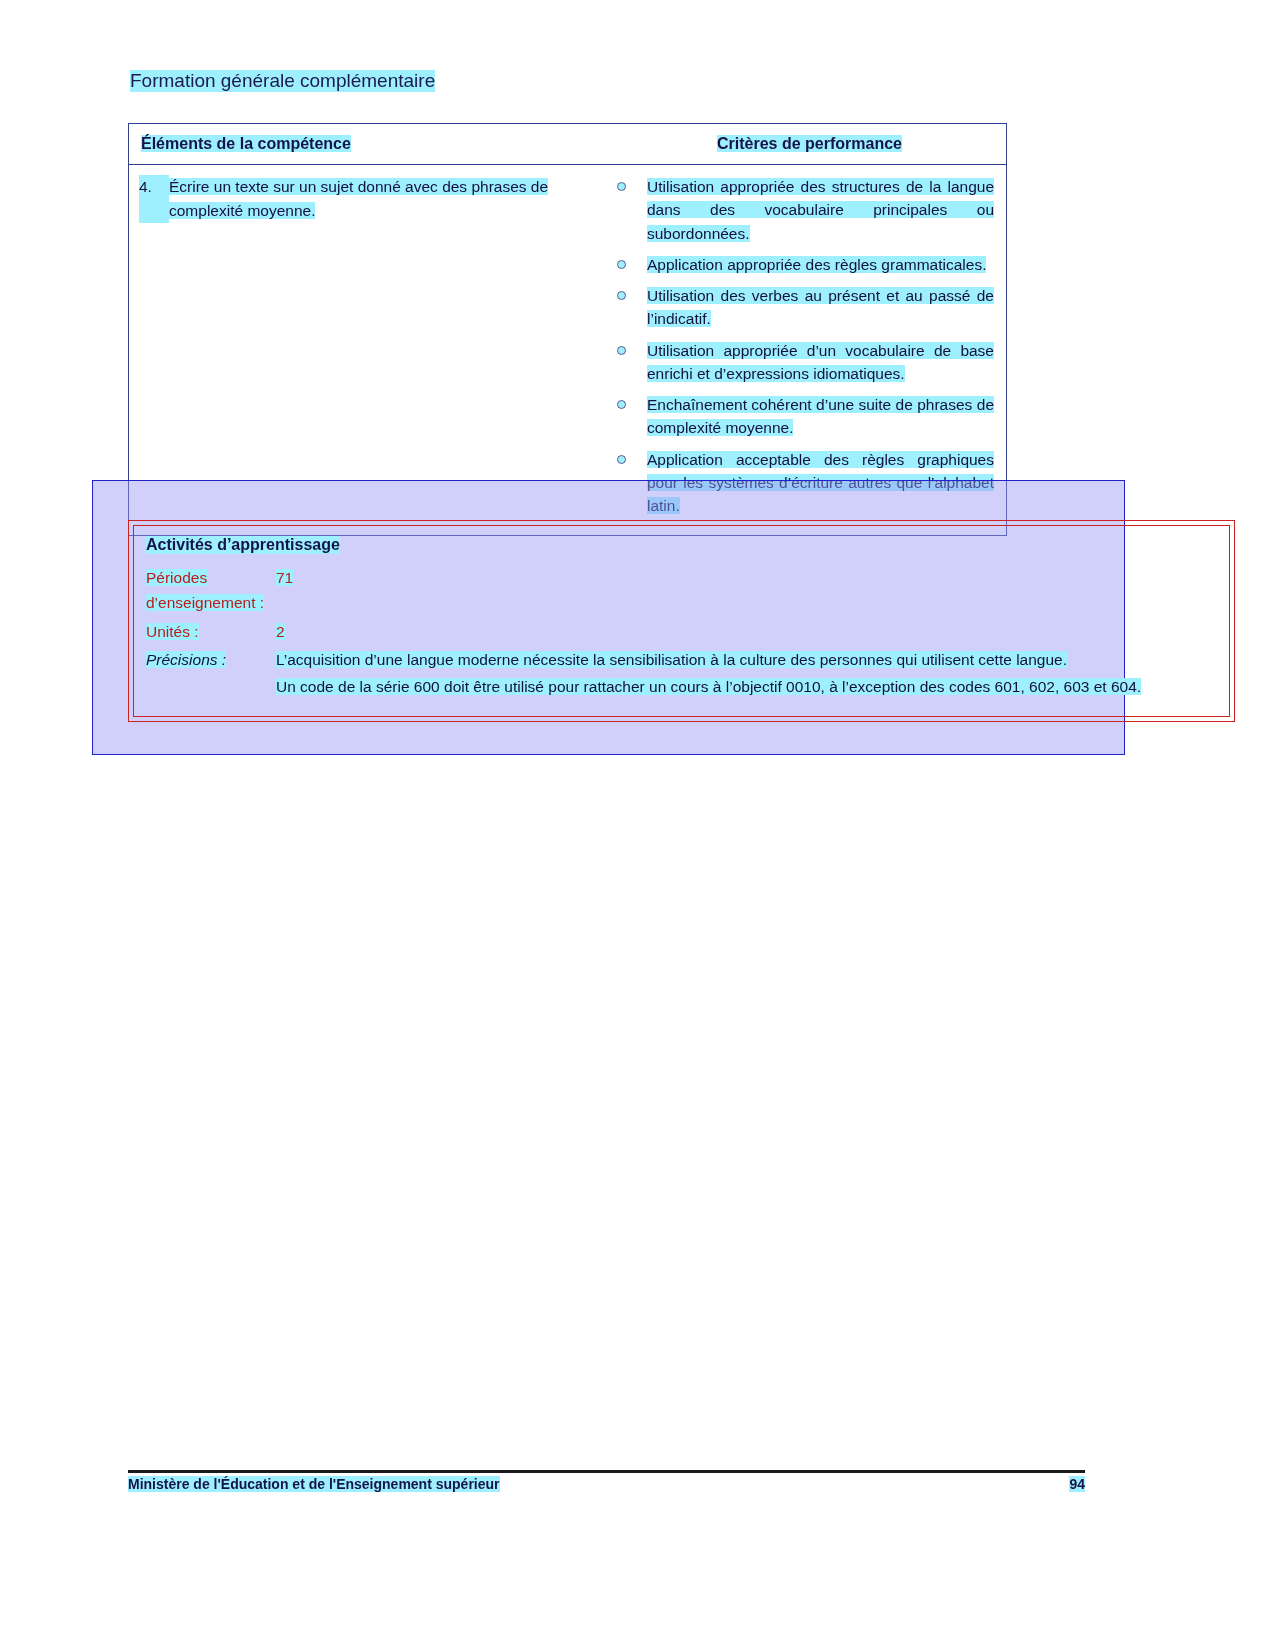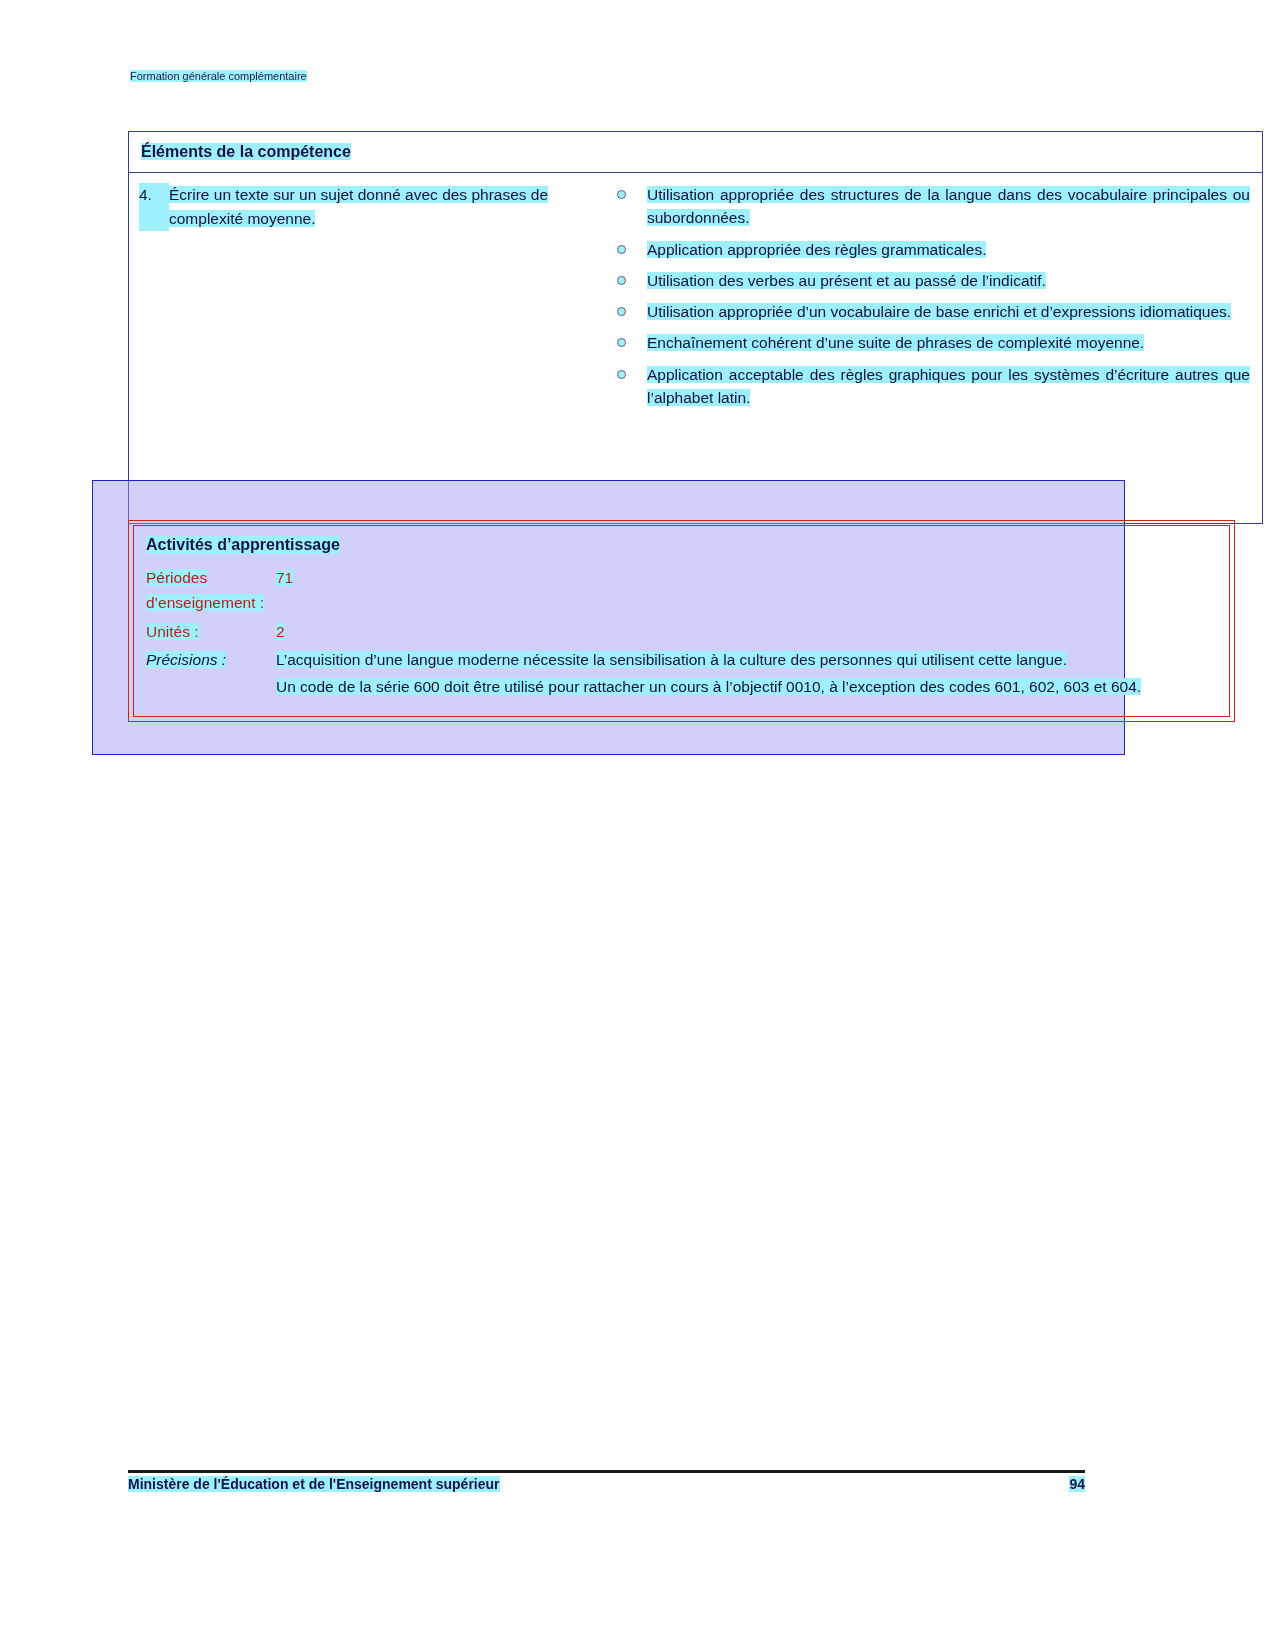--- a/index.html
+++ b/index.html
@@ -19,31 +19,31 @@
     left: 0; top: 0;
     width: 1275px;
     height: 1651px;
   }
 
   
   .header-text {
     position: absolute;
     left: 130px;
     top: 70px;
-    font-size: 11px;
+    font-size: 19px;
     color: #1b1b4f;
     background: #9ff0ff;
   }
 
   
   .comp-table {
     position: absolute;
     left: 128px;
-    top: 131px;
-    width: 1135px;
+    top: 123px;
+    width: 879px;
     border: 1.5px solid #33418a;
     box-sizing: border-box;
   }
   .comp-head {
     display: flex;
     border-bottom: 1.5px solid #33418a;
     height: 40px;
     align-items: center;
   }
   .comp-head .col-left {
@@ -232,20 +232,23 @@
 <body>
 
 <div class="page">
 
   <div class="header-text">Formation générale complémentaire</div>
 
   <div class="comp-table">
     <div class="comp-head">
       <div class="col-left">
         <span class="h">Éléments de la compétence</span>
+      </div>
+      <div class="col-right">
+        <span class="h">Critères de performance</span>
       </div>
     </div>
     <div class="comp-body">
       <div class="col-left">
         <div class="elem-row">
           <div class="elem-num">4.</div>
           <div class="elem-text"><span>Écrire un texte sur un sujet donné avec des phrases de complexité moyenne.</span></div>
         </div>
       </div>
       <div class="col-right">

